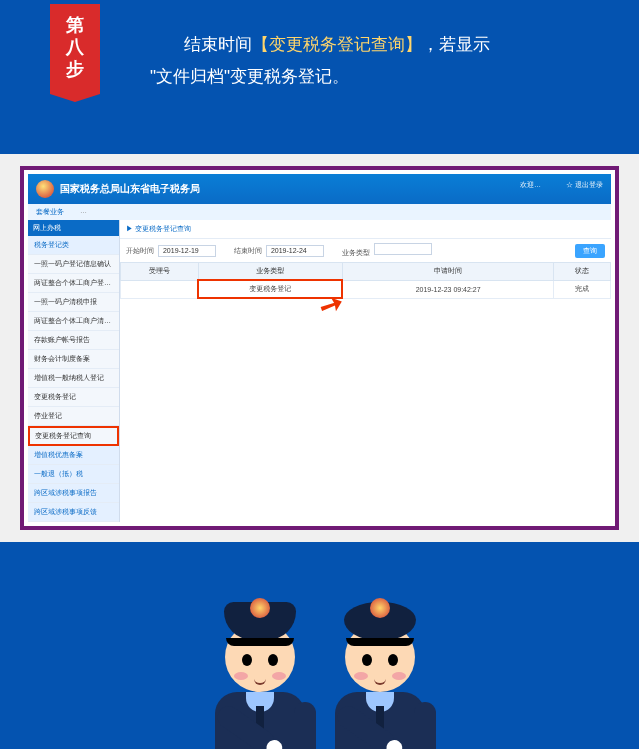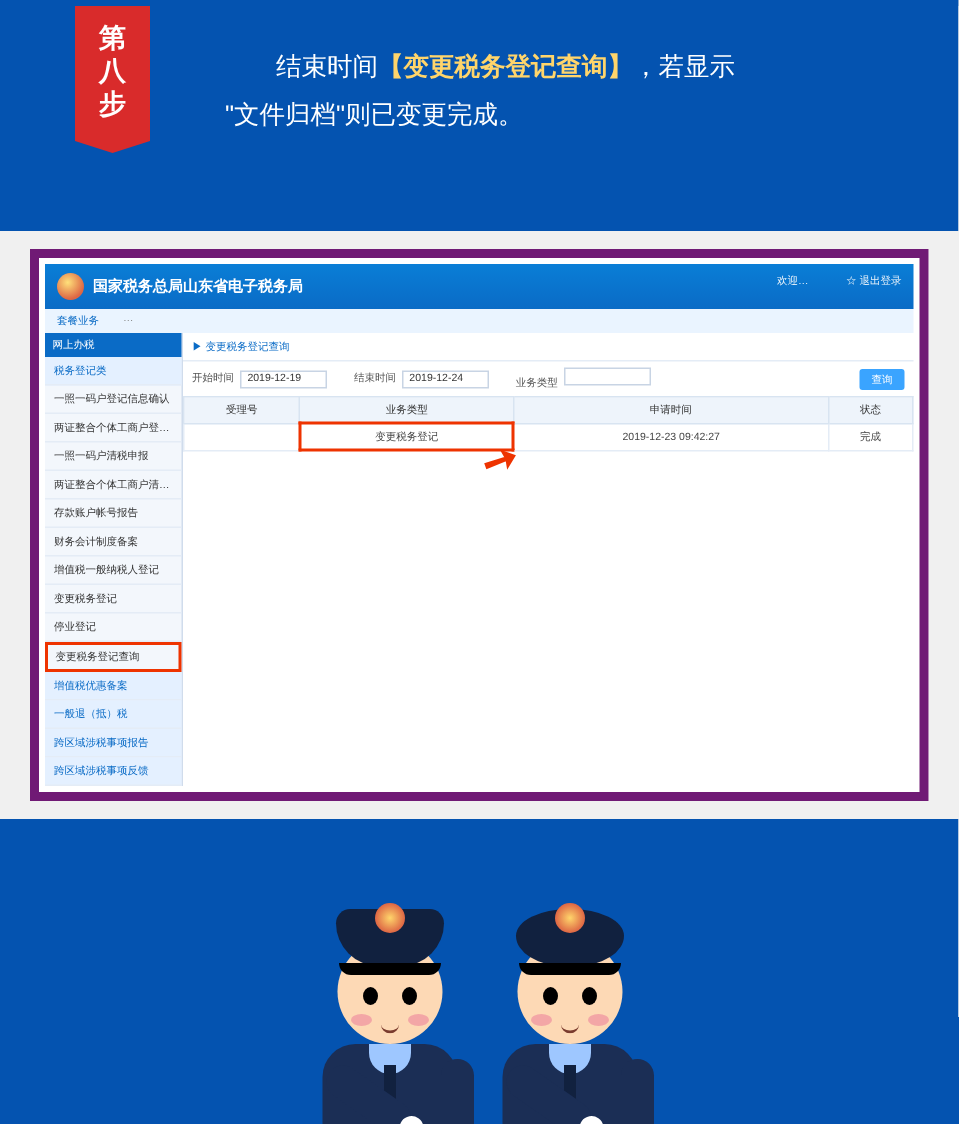--- a/index.html
+++ b/index.html
@@ -35,29 +35,29 @@
     border-right:25px solid transparent;
     border-top:8px solid #d92b2b;
   }
   .instruction {
     color: #fff;
     font-size: 17px;
     line-height: 32px;
     padding: 25px 30px 0 130px;
     min-height: 130px;
   }
-  .instruction .em { color: #ffd56b; font-weight: bold; }
+  .instruction .em { color: #ffd56b; font-weight: normal; }
   .gap { height: 12px; background:#f0f0f0; }
 
   
   .shot-wrap{
     background:#fff;
     padding:4px 4px;
     margin:0 20px;
-    border:6px solid #701a75;
+    border:4px solid #701a75;
   }
   .app{
     background:#fff;
     font-size:8px;
     color:#222;
   }
   .app-header{
     background:linear-gradient(#0a7ed6,#0a6bc6);
     color:#fff;
     padding:6px 8px;
@@ -192,21 +192,21 @@
 <body>
 
 <div class="section1">
   <div class="step-badge">
     <span style="white-space:pre-line;">第
 八
 步</span>
   </div>
   <div class="instruction">
     <span>　　结束时间</span><span class="em">【变更税务登记查询】</span><span>，若显示</span><br>
-    <span>"文件归档"</span><span>则已变更完成。</span>
+    <span>"文件归档"</span><span>变更税务登记。</span>
   </div>
 </div>
 
 <div class="gap"></div>
 
 <div class="shot-wrap">
   <div class="app">
     <div class="app-header">
       <div class="app-logo"></div>
       <div class="app-title">国家税务总局山东省电子税务局</div>

